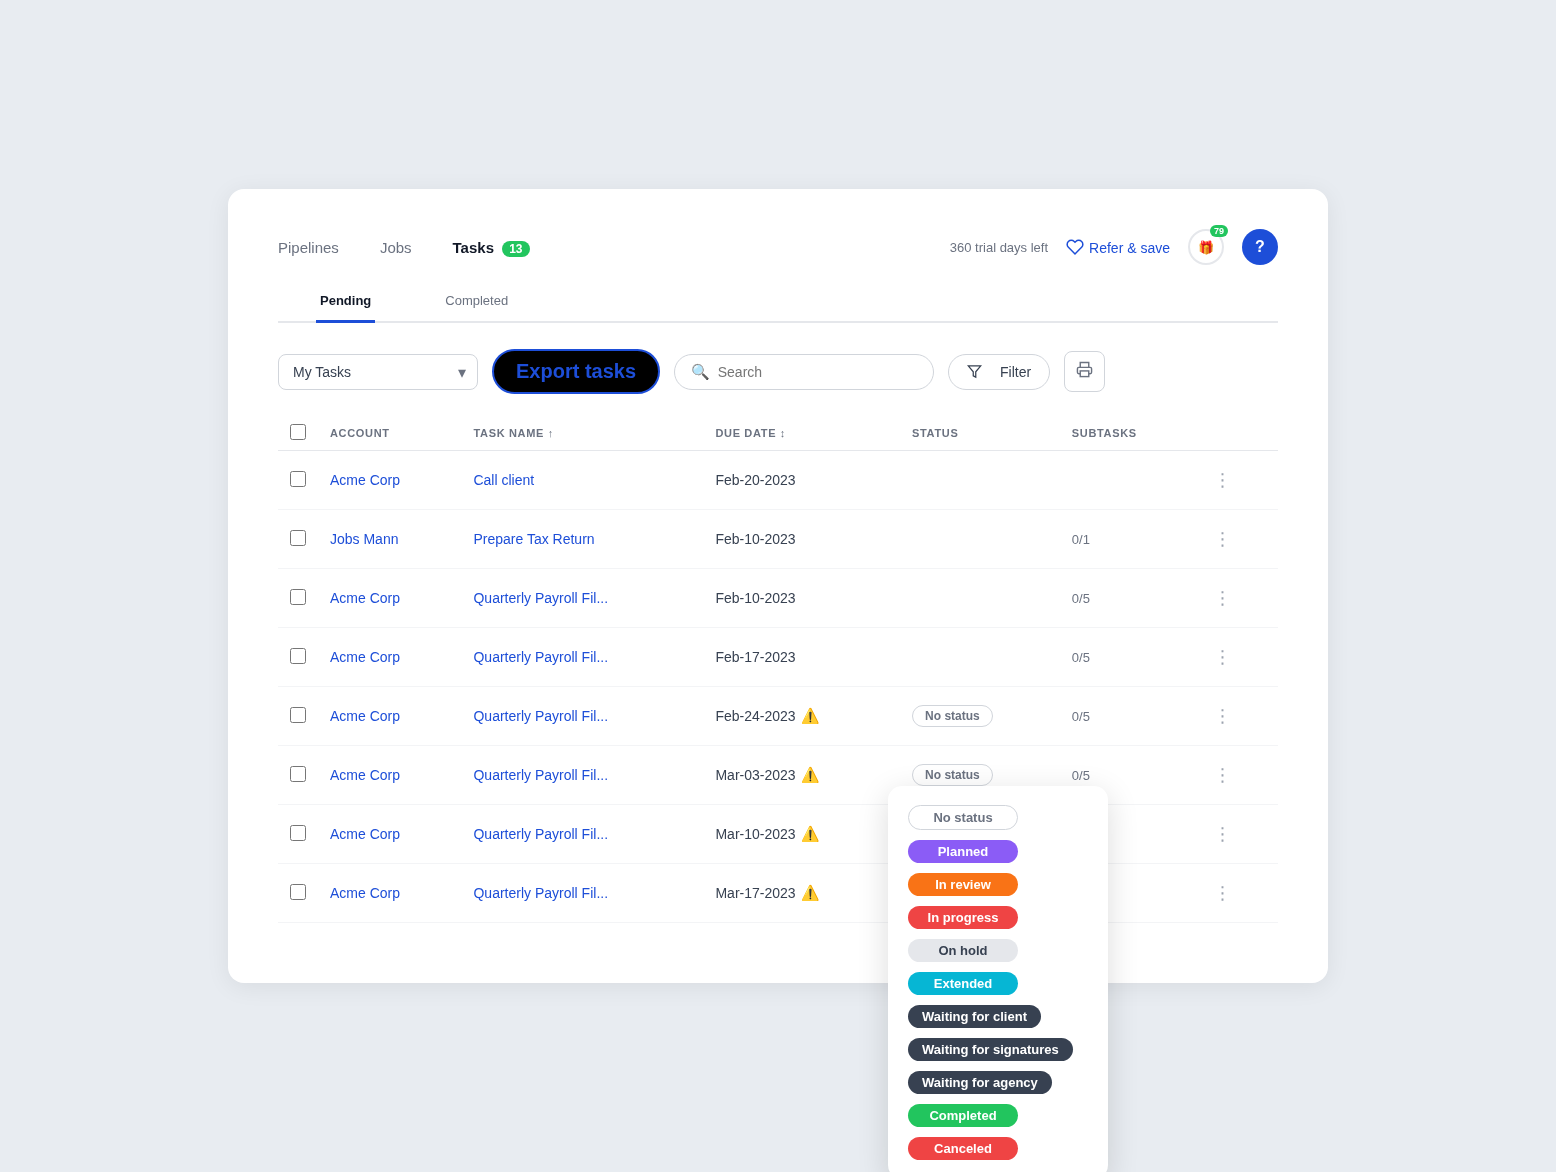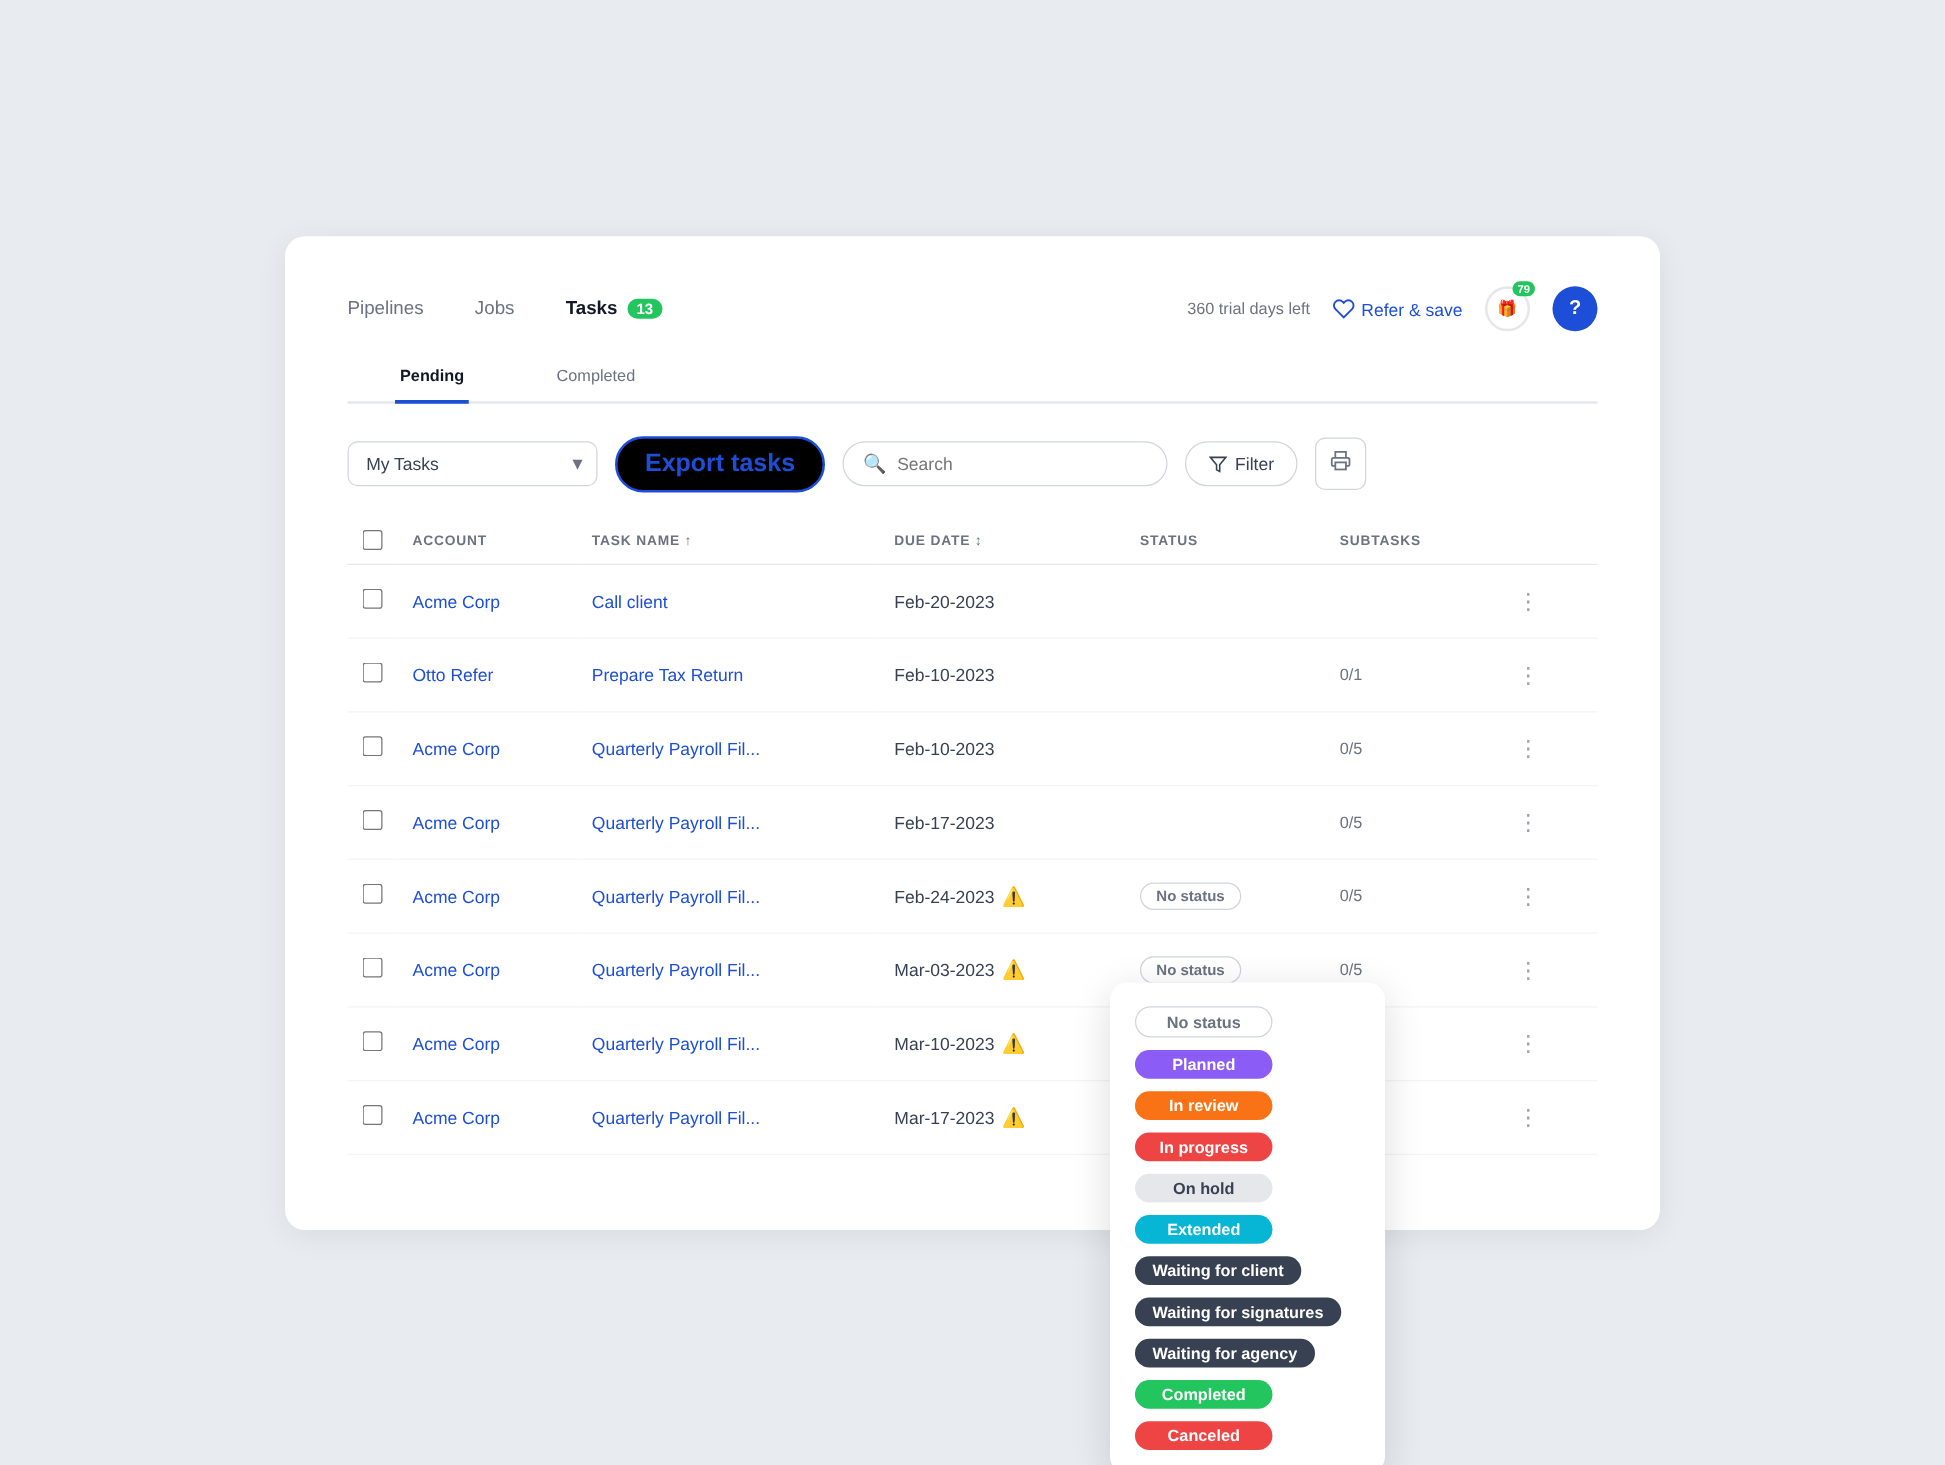--- a/index.html
+++ b/index.html
@@ -193,21 +193,21 @@
     .btn-filter {
       border: 1.5px solid #d1d5db;
       background: #fff;
       border-radius: 999px;
       padding: 9px 18px;
       font-size: 14px;
       color: #374151;
       cursor: pointer;
       display: flex;
       align-items: center;
-      gap: 6px;
+      gap: 18px;
     }
     .print-icon {
       border: 1.5px solid #d1d5db;
       background: #fff;
       border-radius: 8px;
       padding: 9px 11px;
       cursor: pointer;
       color: #6b7280;
       font-size: 16px;
     }
@@ -407,21 +407,21 @@
     <td class="cb-cell"><input type="checkbox" style=""></td>
     <td><a class="account-link">Acme Corp</a></td>
     <td><a class="task-link">Call client</a></td>
     <td><span class="due-date">Feb-20-2023</span></td>
     <td></td>
     <td class="subtasks"></td>
     <td><button class="more-btn">⋮</button></td>
   </tr>
           <tr>
     <td class="cb-cell"><input type="checkbox" style=""></td>
-    <td><a class="account-link">Otto Refer</a></td>
+    <td><a class="account-link">Jobs Mann</a></td>
     <td><a class="task-link">Prepare Tax Return</a></td>
     <td><span class="due-date">Feb-10-2023</span></td>
     <td></td>
     <td class="subtasks">0/1</td>
     <td><button class="more-btn">⋮</button></td>
   </tr>
           <tr>
     <td class="cb-cell"><input type="checkbox" style=""></td>
     <td><a class="account-link">Acme Corp</a></td>
     <td><a class="task-link">Quarterly Payroll Fil...</a></td>

